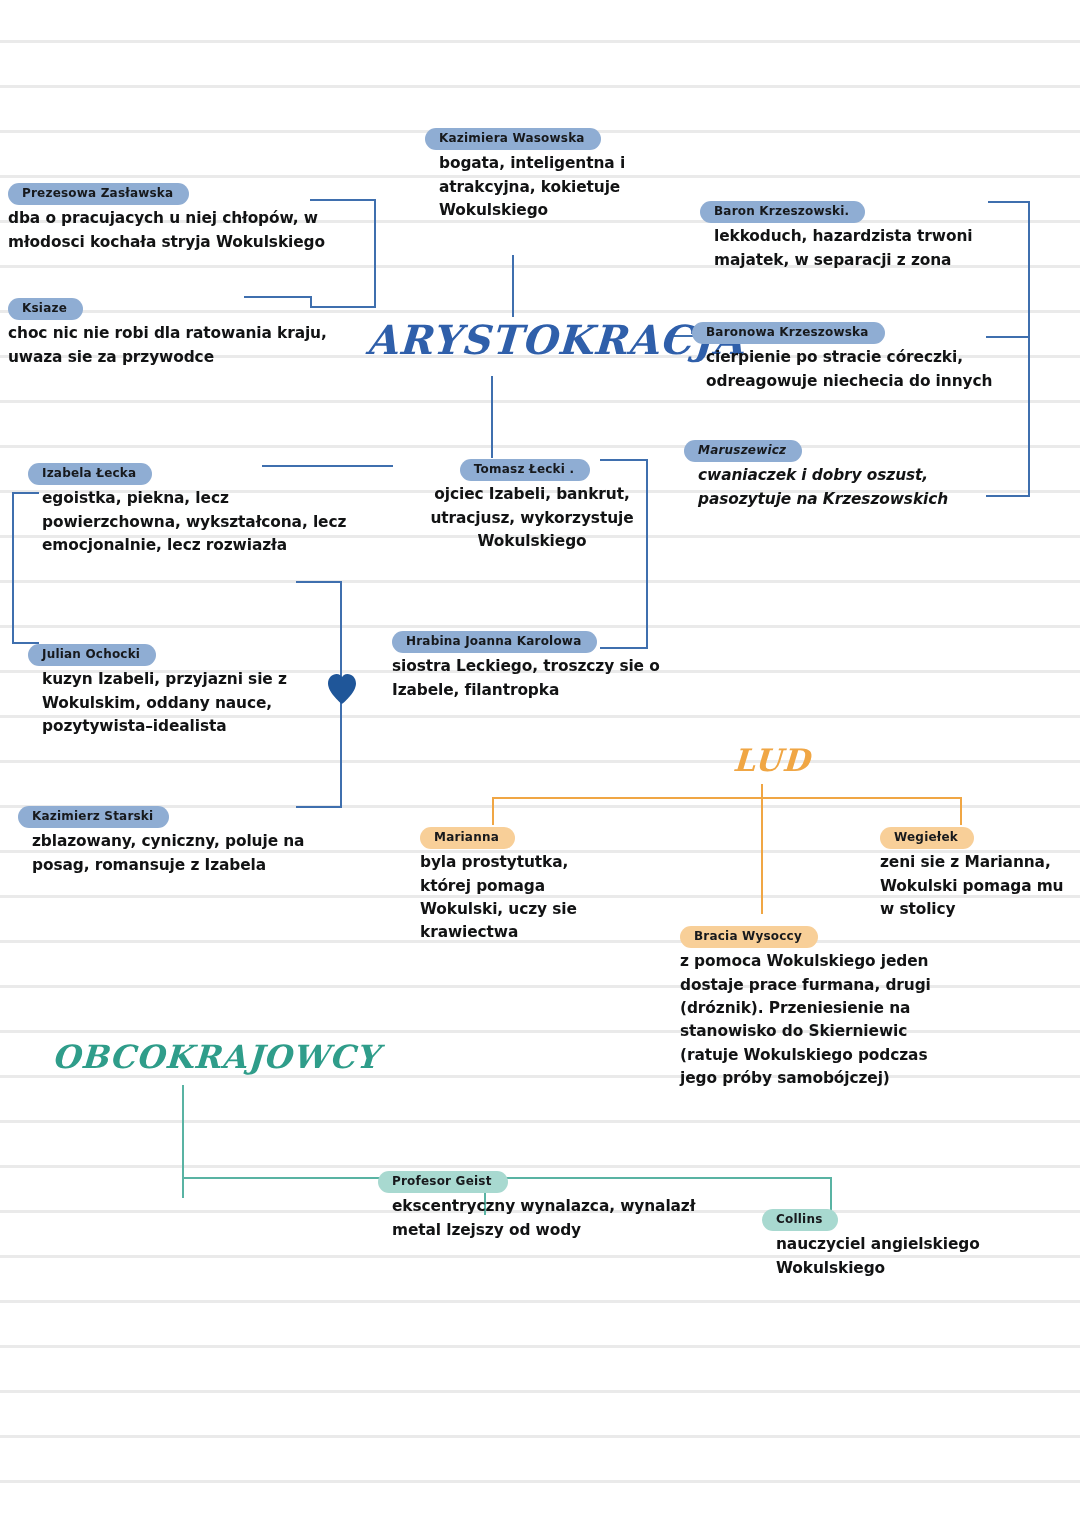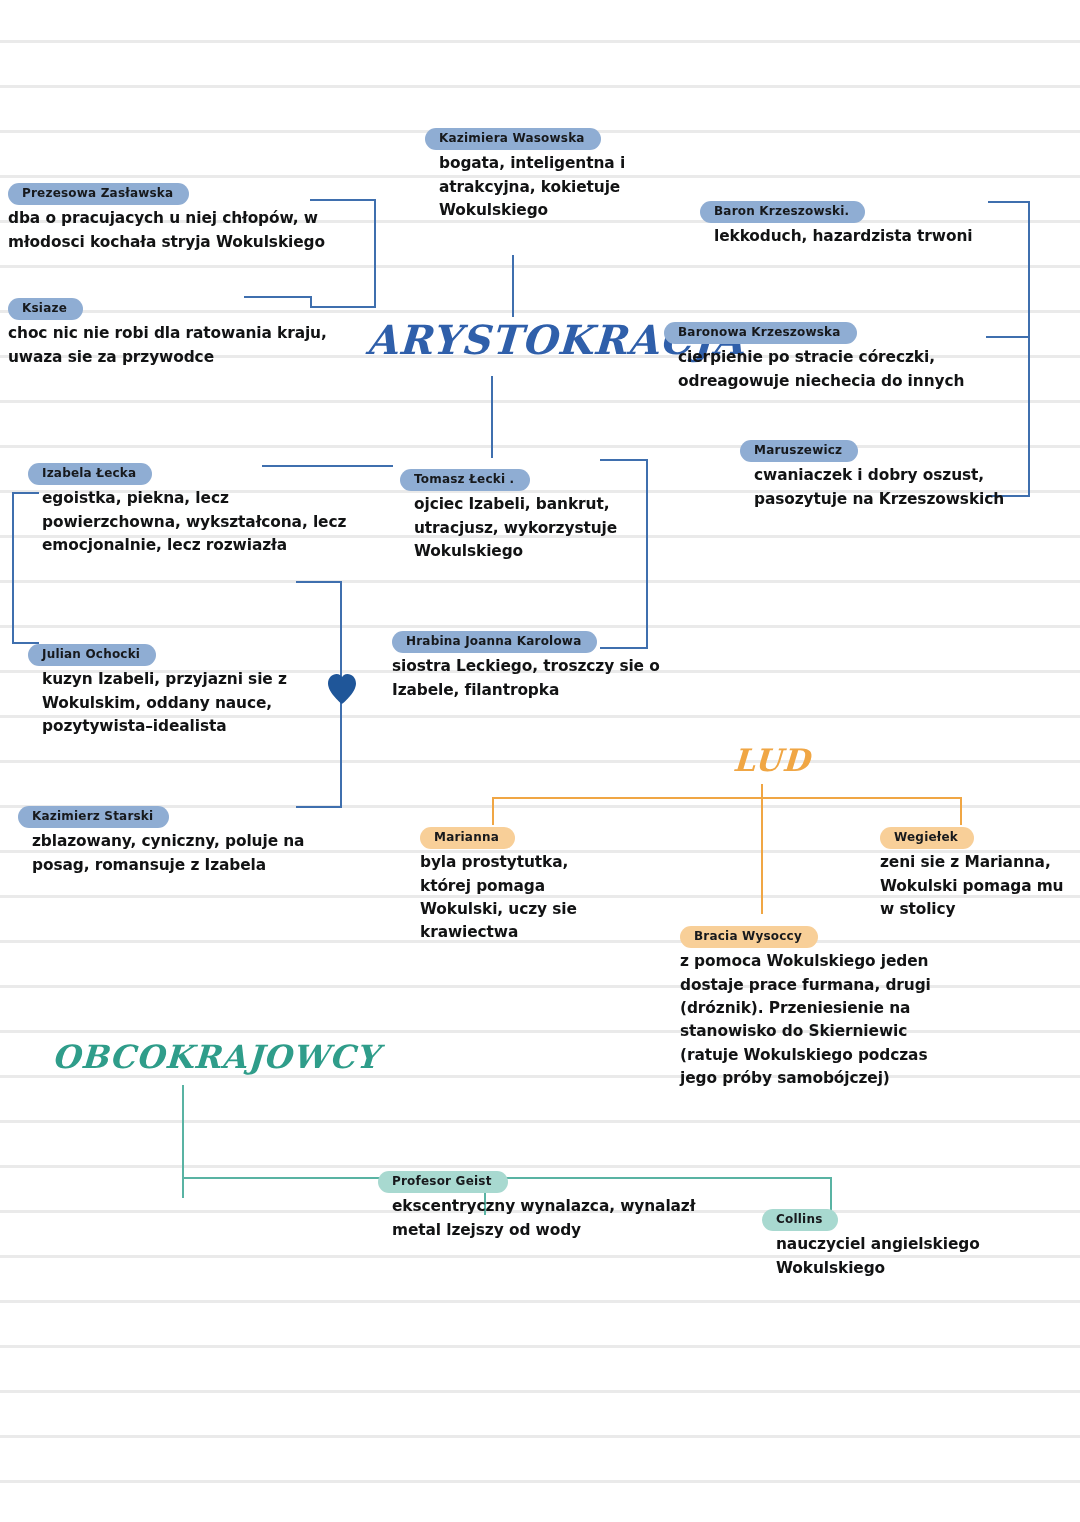--- a/index.html
+++ b/index.html
@@ -175,32 +175,33 @@
       <div>bogata, inteligentna i</div>
       <div>atrakcyjna, kokietuje</div>
       <div>Wokulskiego</div>
     </div>
   </div>
 
   <div class="node" style="left:700px;top:200px;width:310px;">
     <div class="pill blue">Baron Krzeszowski.</div>
     <div class="desc indent">
       <div>lekkoduch, hazardzista trwoni</div>
-    </div>
-  </div>
-
-  <div class="node" style="left:664px;top:321px;width:320px;">
+      <div>majatek, w separacji z zona</div>
+    </div>
+  </div>
+
+  <div class="node" style="left:692px;top:321px;width:320px;">
     <div class="pill blue">Baronowa Krzeszowska</div>
     <div class="desc indent">
       <div>cierpienie po stracie córeczki,</div>
       <div>odreagowuje niechecia do innych</div>
     </div>
   </div>
 
-  <div class="node" style="left:740px;top:439px;width:320px;">
+  <div class="node" style="left:684px;top:439px;width:320px;font-style:italic;">
     <div class="pill blue">Maruszewicz</div>
     <div class="desc indent">
       <div>cwaniaczek i dobry oszust,</div>
       <div>pasozytuje na Krzeszowskich</div>
     </div>
   </div>
 
   <div class="node" style="left:28px;top:462px;width:350px;">
     <div class="pill blue">Izabela Łecka</div>
     <div class="desc indent">
@@ -220,21 +221,21 @@
   </div>
 
   <div class="node" style="left:18px;top:805px;width:330px;">
     <div class="pill blue">Kazimierz Starski</div>
     <div class="desc indent">
       <div>zblazowany, cyniczny, poluje na</div>
       <div>posag, romansuje z Izabela</div>
     </div>
   </div>
 
-  <div class="node" style="left:400px;top:468px;width:250px;">
+  <div class="node" style="left:400px;top:458px;width:250px;text-align:center;">
     <div class="pill blue">Tomasz Łecki .</div>
     <div class="desc indent">
       <div>ojciec Izabeli, bankrut,</div>
       <div>utracjusz, wykorzystuje</div>
       <div>Wokulskiego</div>
     </div>
   </div>
 
   <div class="node" style="left:392px;top:630px;width:270px;">
     <div class="pill blue">Hrabina Joanna Karolowa</div>

